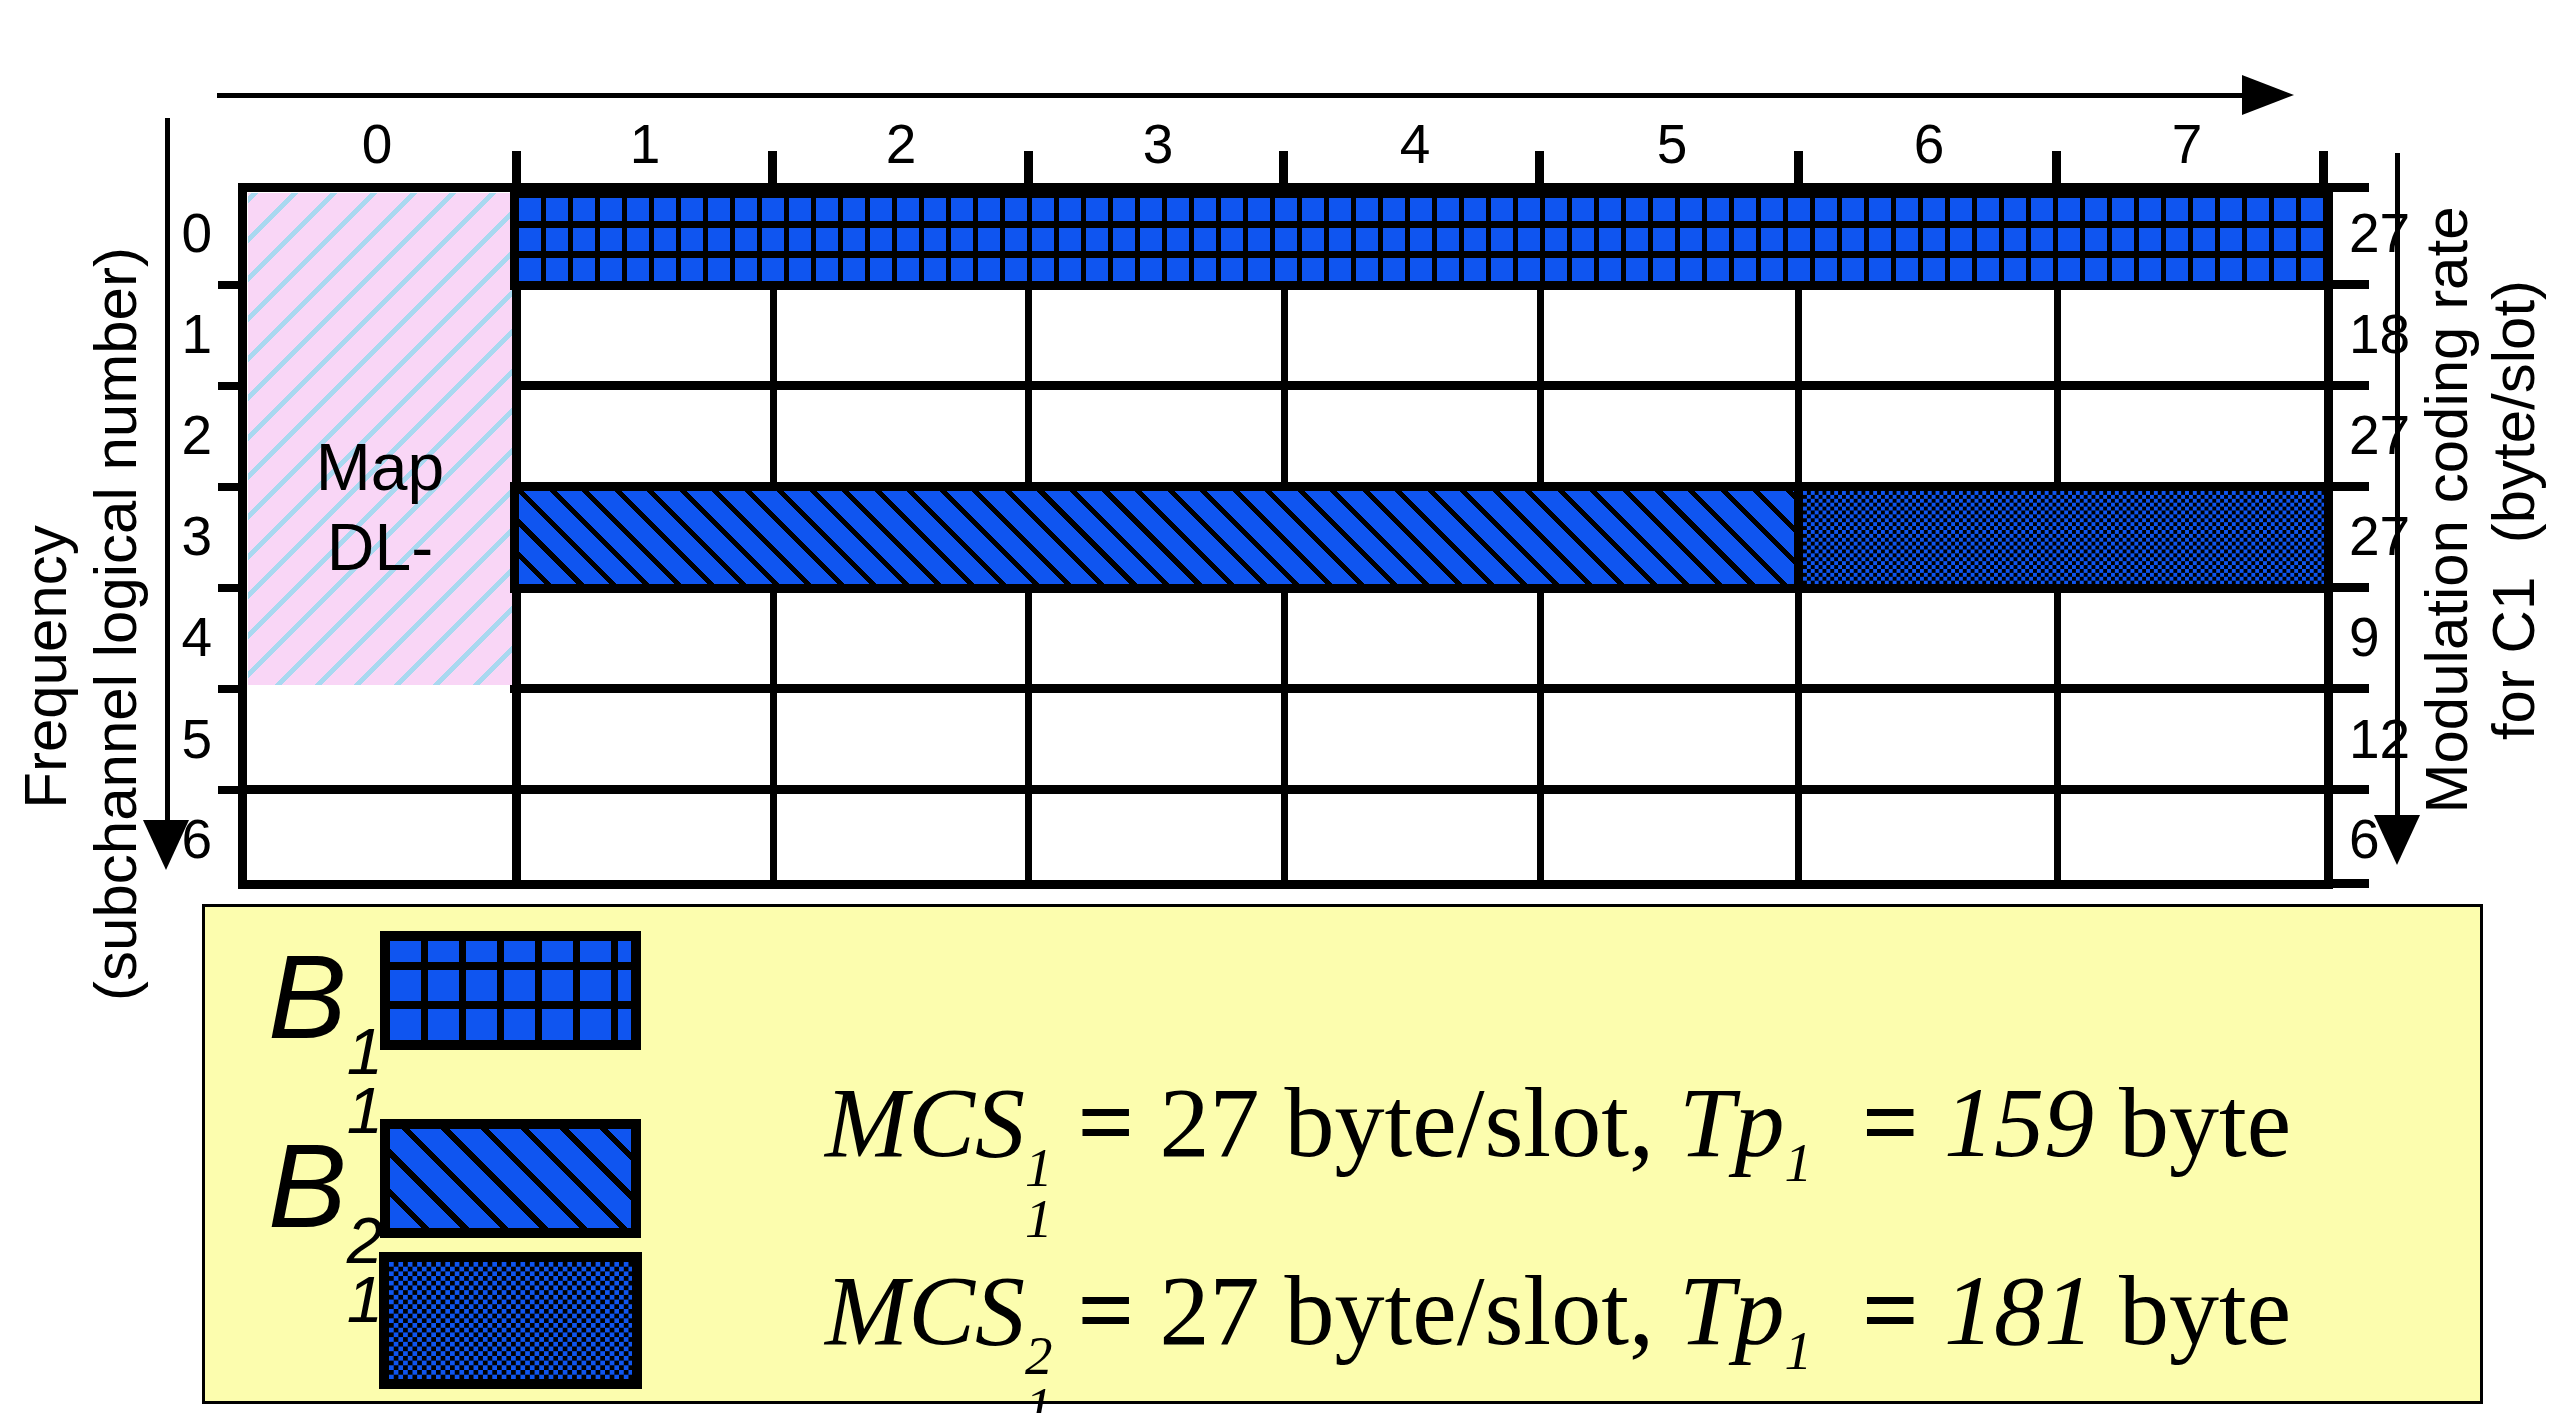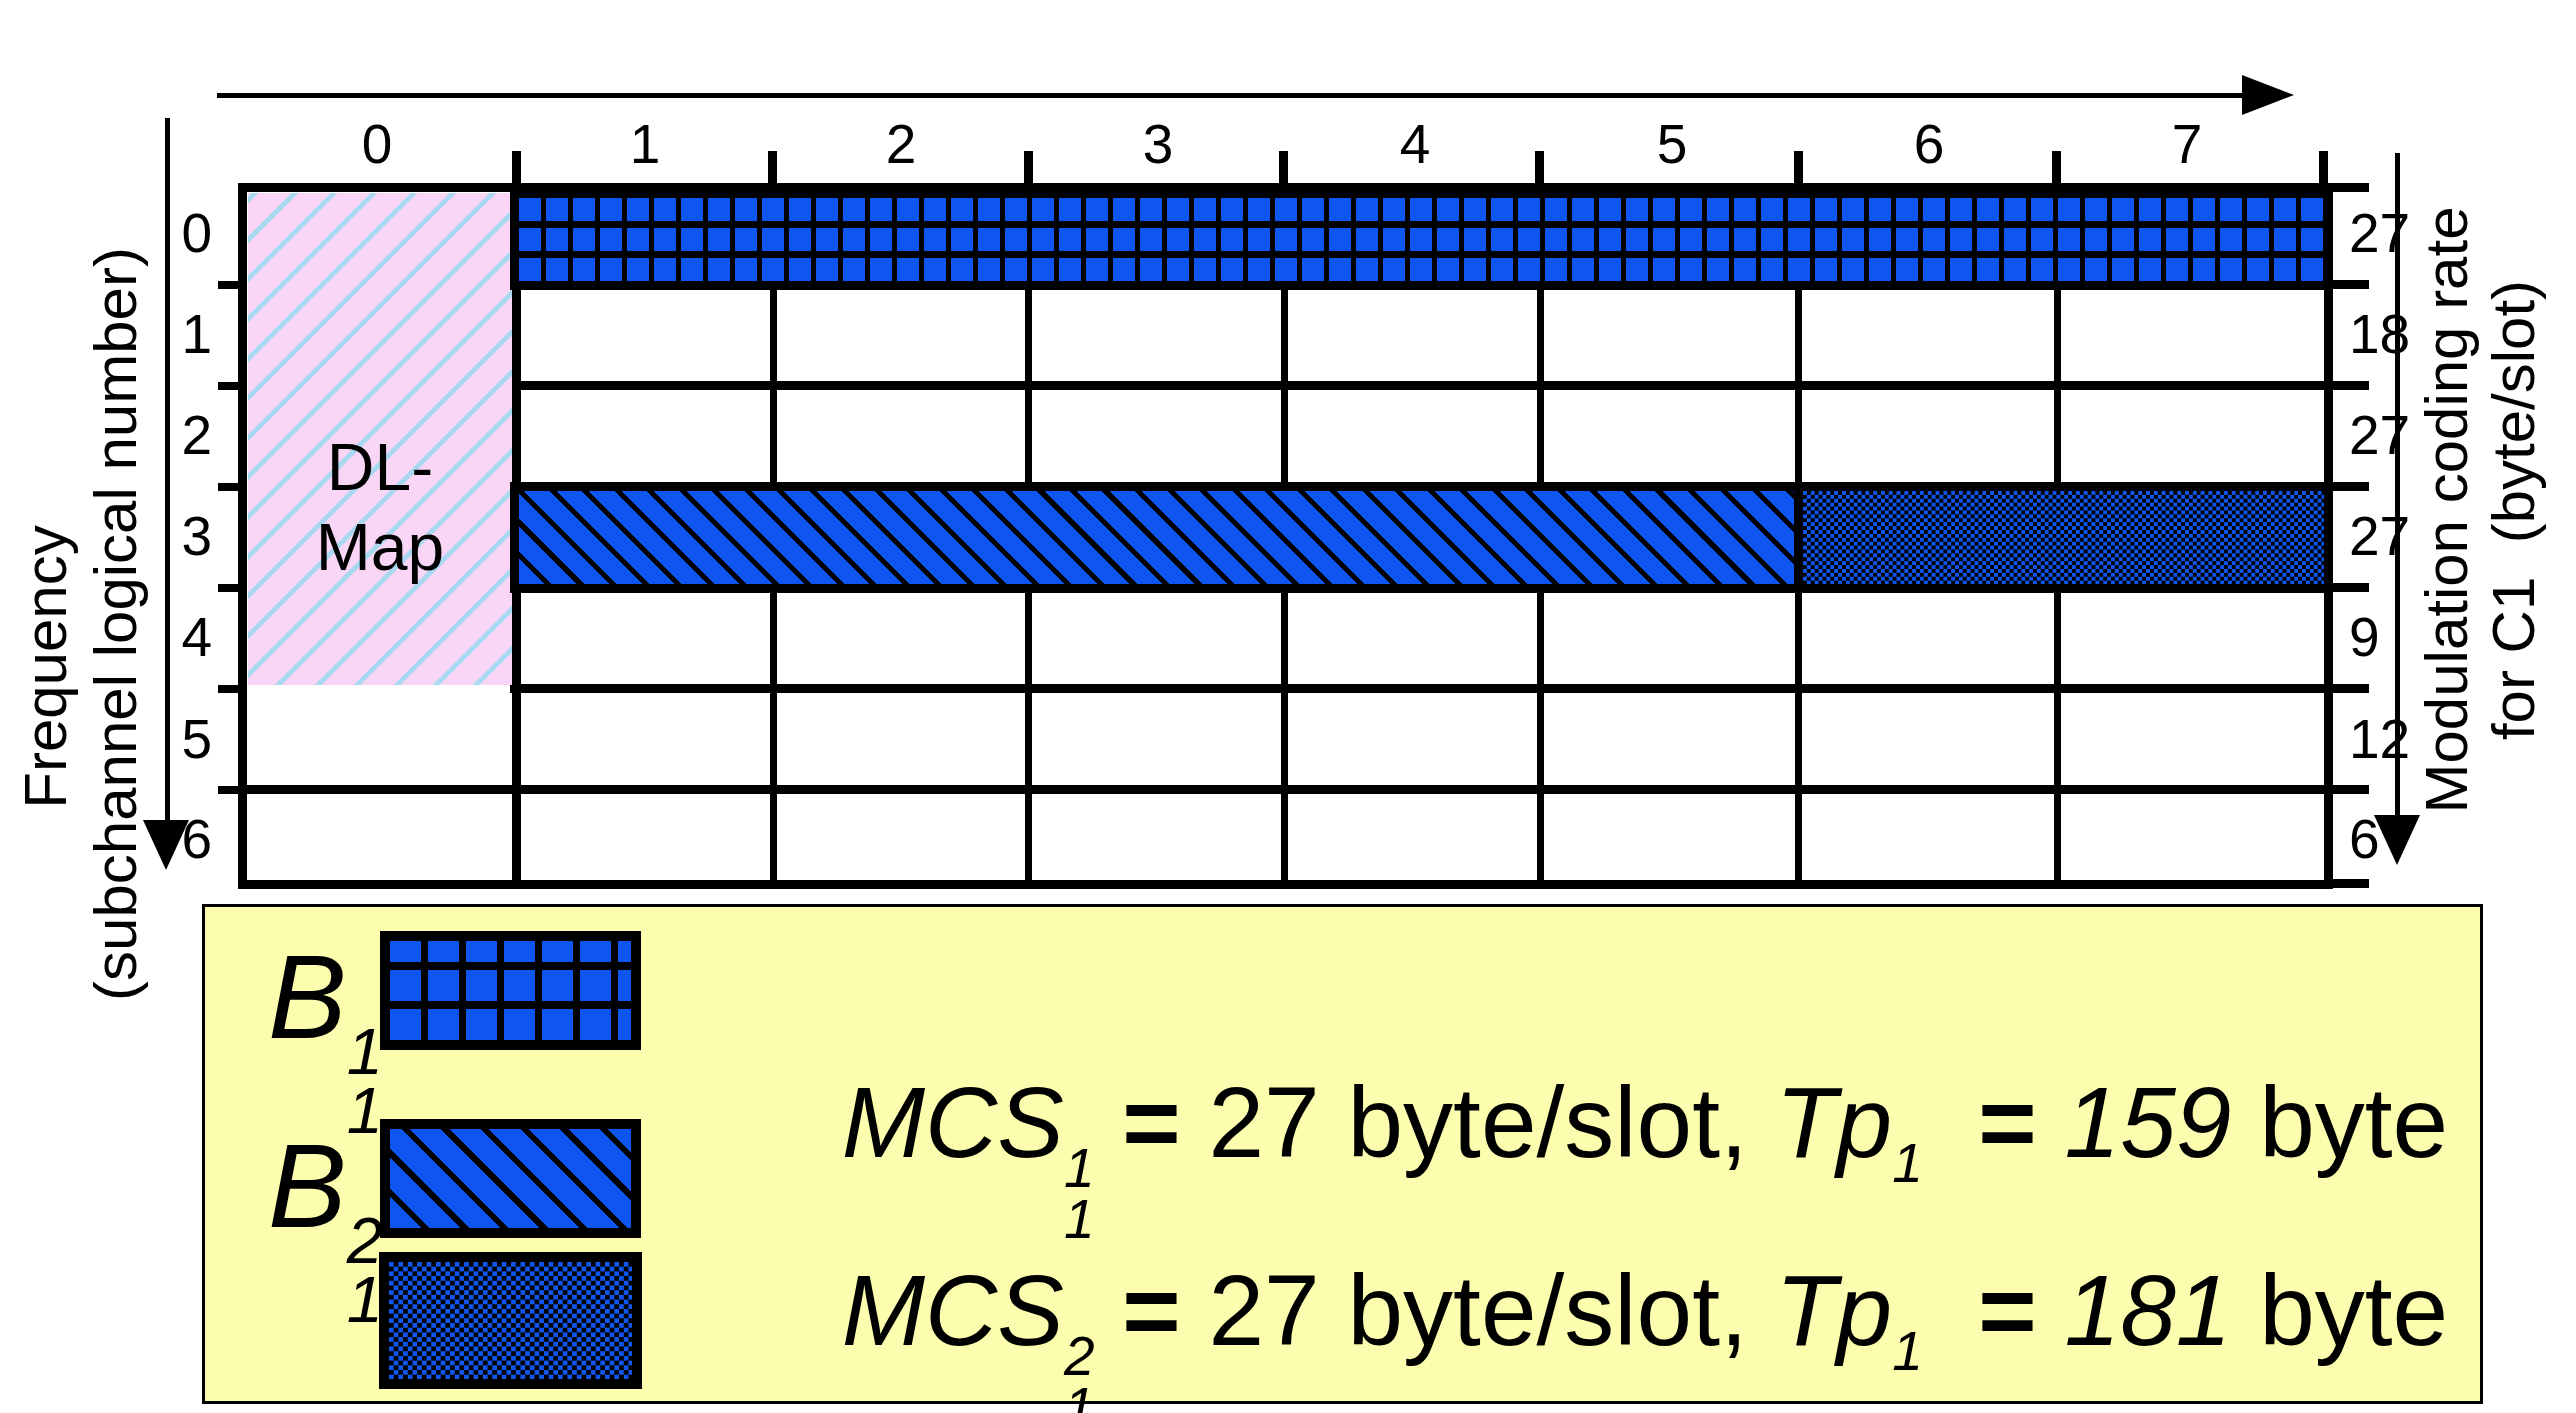--- a/index.html
+++ b/index.html
@@ -64,21 +64,21 @@
   .sw{border:10.2px solid #000;background-color:#0F55F0;}
   .sw1{left:175px;top:23.5px;width:261px;height:119px;
        background-image:
         repeating-linear-gradient(0deg,transparent 0 31px,#000 31px 39px),
         repeating-linear-gradient(90deg,transparent 0 31px,#000 31px 38px);}
   .sw2{left:175px;top:212px;width:261px;height:119px;
        background-image:repeating-linear-gradient(45deg,transparent 0 22px,#000 22px 28px);}
   .sw3{left:174px;top:345px;width:263px;height:137px;
        background-image:repeating-conic-gradient(#000 0% 25%,transparent 0% 50%);
        background-size:9.4px 9.4px;}
-  .leg-text{font-size:100px;line-height:133px;white-space:pre;}
+  .leg-text{font-size:100px;line-height:133px;white-space:pre;font-family:Liberation Serif, serif;}
 </style>
 </head>
 <body>
 
 <div class="page">
 
   <div class="abs harrow-line"></div>
   <div class="abs harrow-head"></div>
 
   <div class="abs col-label" style="left:322px">0</div>
@@ -109,22 +109,22 @@
 
   <div class="abs hline" style="left:510px;top:280px;width:1823px"></div>
   <div class="abs hline" style="left:510px;top:381px;width:1823px"></div>
   <div class="abs hline" style="left:510px;top:482px;width:1823px"></div>
   <div class="abs hline" style="left:510px;top:583px;width:1823px"></div>
   <div class="abs hline" style="left:510px;top:684px;width:1823px"></div>
   <div class="abs hline" style="left:238px;top:785px;width:2095px"></div>
 
   <div class="abs dlmap"></div>
   <div class="abs dlmap-text">
+    <div>Map</div>
     <div>DL-</div>
-    <div>Map</div>
   </div>
 
   <div class="abs block hatch-cross blk-row0"></div>
   <div class="abs block hatch-diag blk-row3a"></div>
   <div class="abs block hatch-dot blk-row3b"></div>
 
   <div class="abs grid-frame"></div>
 
   <div class="abs tick-left" style="top:281px"></div>
   <div class="abs tick-left" style="top:382px"></div>

